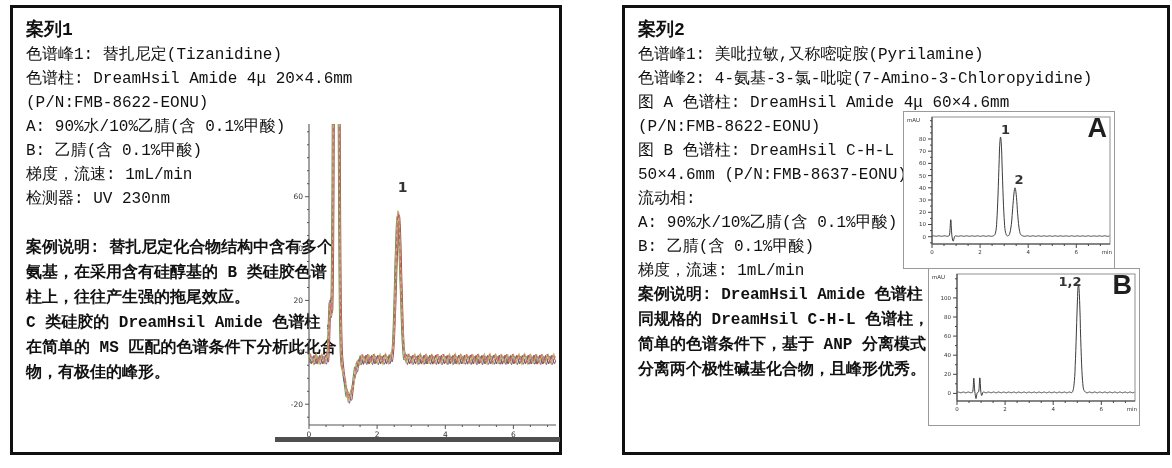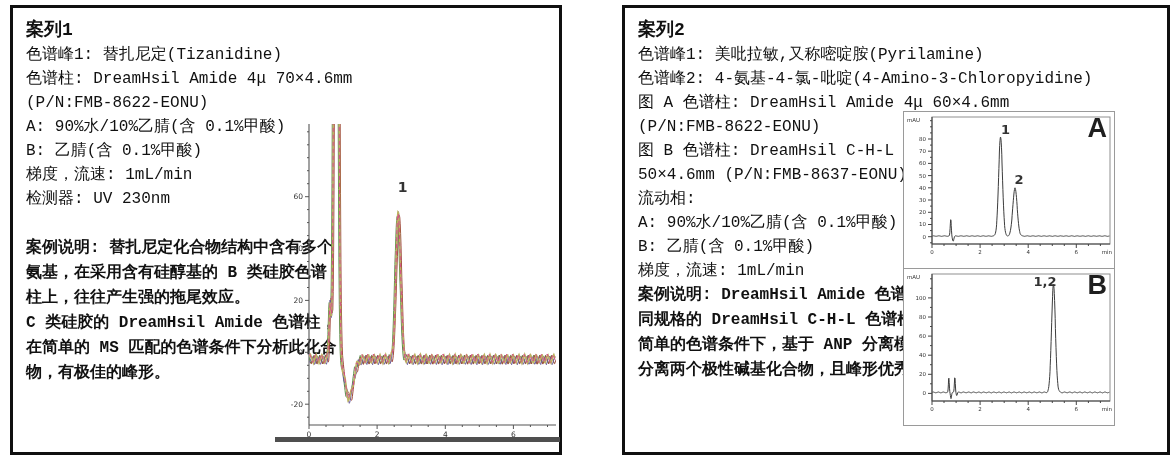--- a/index.html
+++ b/index.html
@@ -12,35 +12,35 @@
   .pad{position:relative;width:100%;height:100%;padding:9px 8px 16px 13px;}
   .title{font-size:18px;font-weight:bold;line-height:26px;}
   .line{font-size:16px;line-height:24px;white-space:nowrap;}
   .desc{font-size:16px;font-weight:bold;line-height:25px;margin:0;}
   .desc-gap{margin-top:25px;}
   .desc-w1{width:312px;}
   .desc-w2{width:344px;}
   .chart1-wrap{position:absolute;left:262px;top:112px;width:285px;height:330px;}
   .charts-wrap{position:absolute;left:278px;top:103px;width:212px;}
   .frame{position:relative;width:212px;height:158px;border:1px solid #9a9a9a;background:#fff;}
-  .frame + .frame{margin-top:-1px;}
+  .frame + .frame{margin-top:-1px;margin-left:25px;}
   .corner{position:absolute;top:1px;right:7px;font-family:"Liberation Sans","DejaVu Sans",sans-serif;
           font-weight:bold;font-size:27px;line-height:30px;color:#1f1f1f;}
   svg text{font-family:"DejaVu Sans","Liberation Sans",sans-serif;fill:#333;}
 </style>
 </head>
 <body>
 
 <div class="canvas">
 
   <section class="panel panel-left">
     <div class="pad">
       <div class="title">案列1</div>
       <div class="line">色谱峰1: 替扎尼定(Tizanidine)</div>
-      <div class="line">色谱柱: DreamHsil Amide 4μ 70×4.6mm</div>
+      <div class="line">色谱柱: DreamHsil Amide 4μ 20×4.6mm</div>
       <div class="line">(P/N:FMB-8622-EONU)</div>
       <div class="line">A: 90%水/10%乙腈(含 0.1%甲酸)</div>
       <div class="line">B: 乙腈(含 0.1%甲酸)</div>
       <div class="line">梯度，流速: 1mL/min</div>
       <div class="line">检测器: UV 230nm</div>
 
       <p class="desc desc-gap desc-w1"><span>案例说明: </span><span>替扎尼定化合物结构中含有多个氨基，在采用含有硅醇基的 B 类硅胶色谱柱上，往往产生强的拖尾效应。</span></p>
       <p class="desc desc-w1">C 类硅胶的 DreamHsil Amide 色谱柱，在简单的 MS 匹配的色谱条件下分析此化合物，有极佳的峰形。</p>
 
       <div class="chart1-wrap">
@@ -106,21 +106,21 @@
             <rect x="0" y="317" width="285" height="5" fill="#4f4f4f"></rect>
           </svg>
       </div>
     </div>
   </section>
 
   <section class="panel panel-right">
     <div class="pad">
       <div class="title">案列2</div>
       <div class="line">色谱峰1: 美吡拉敏,又称嘧啶胺(Pyrilamine)</div>
-      <div class="line">色谱峰2: 4-氨基-4-氯-吡啶(4-Amino-3-Chloropyidine)</div>
+      <div class="line">色谱峰2: 4-氨基-3-氯-吡啶(7-Amino-3-Chloropyidine)</div>
       <div class="line">图 A 色谱柱: DreamHsil Amide 4μ 60×4.6mm</div>
       <div class="line">(P/N:FMB-8622-EONU)</div>
       <div class="line">图 B 色谱柱: DreamHsil C-H-L 4μ</div>
       <div class="line">50×4.6mm (P/N:FMB-8637-EONU)</div>
       <div class="line">流动相:</div>
       <div class="line">A: 90%水/10%乙腈(含 0.1%甲酸)</div>
       <div class="line">B: 乙腈(含 0.1%甲酸)</div>
       <div class="line">梯度，流速: 1mL/min</div>
 
       <p class="desc desc-w2"><span>案例说明: </span><span>DreamHsil Amide 色谱柱，相比同规格的 DreamHsil C-H-L 色谱柱，在同等简单的色谱条件下，基于 ANP 分离模式，成功分离两个极性碱基化合物，且峰形优秀。</span></p>

